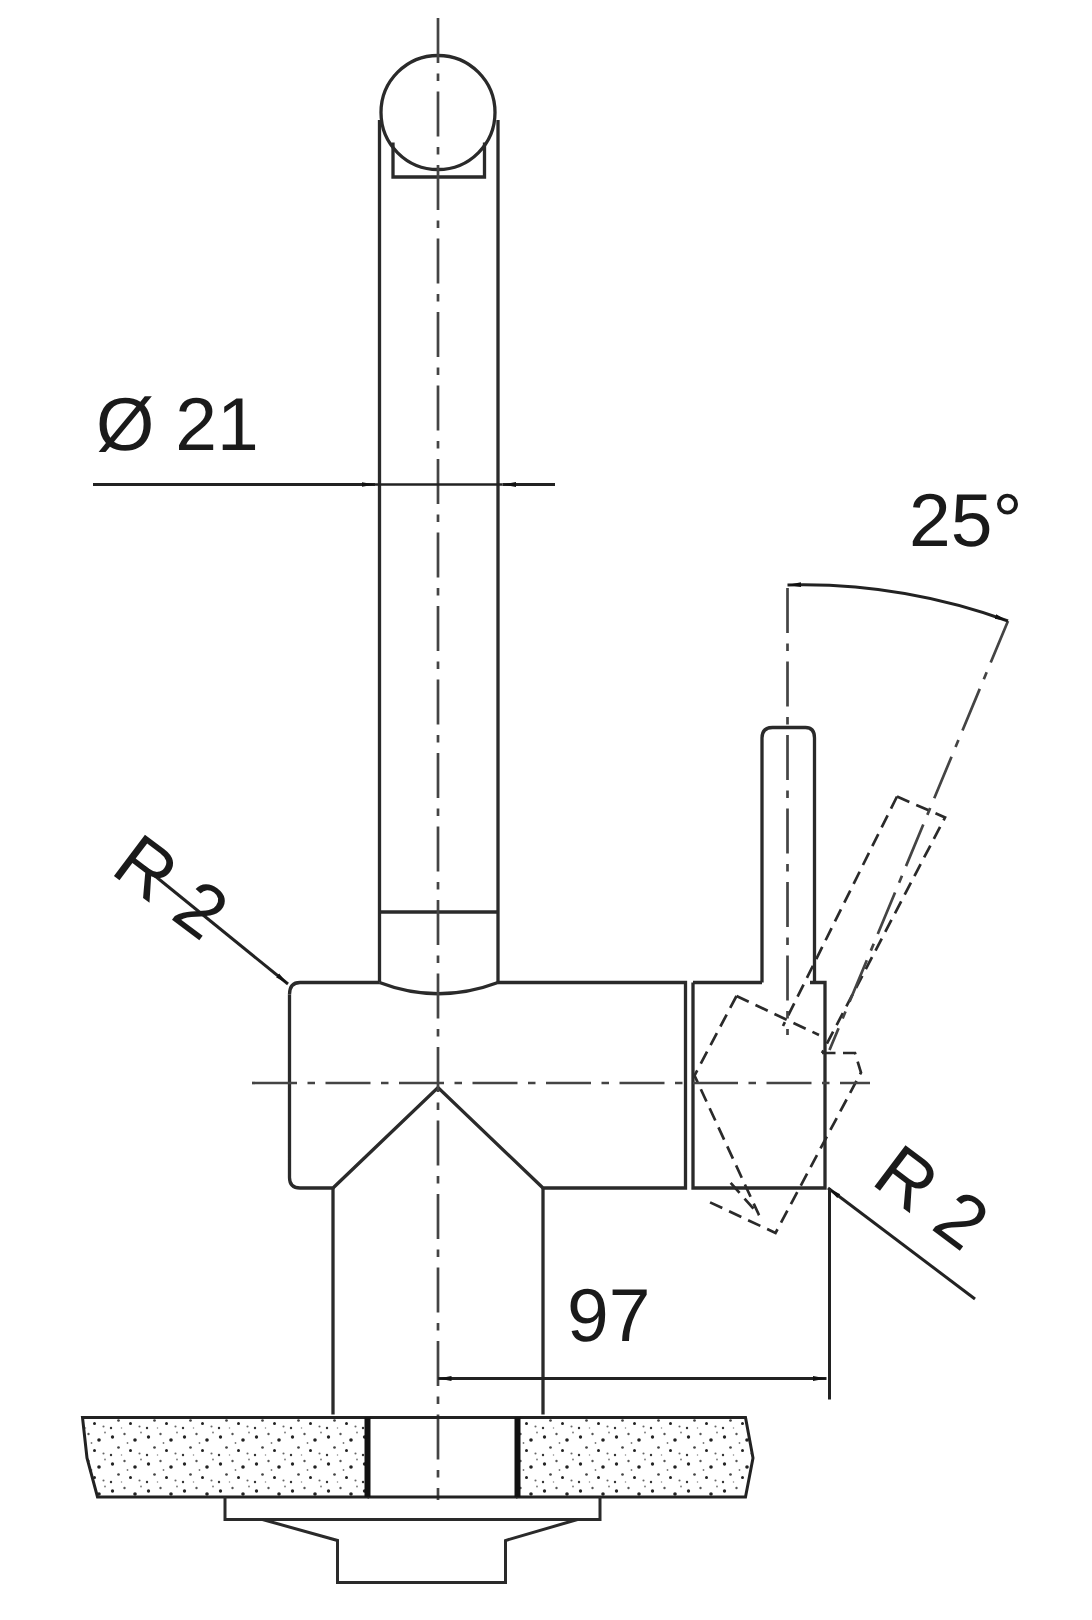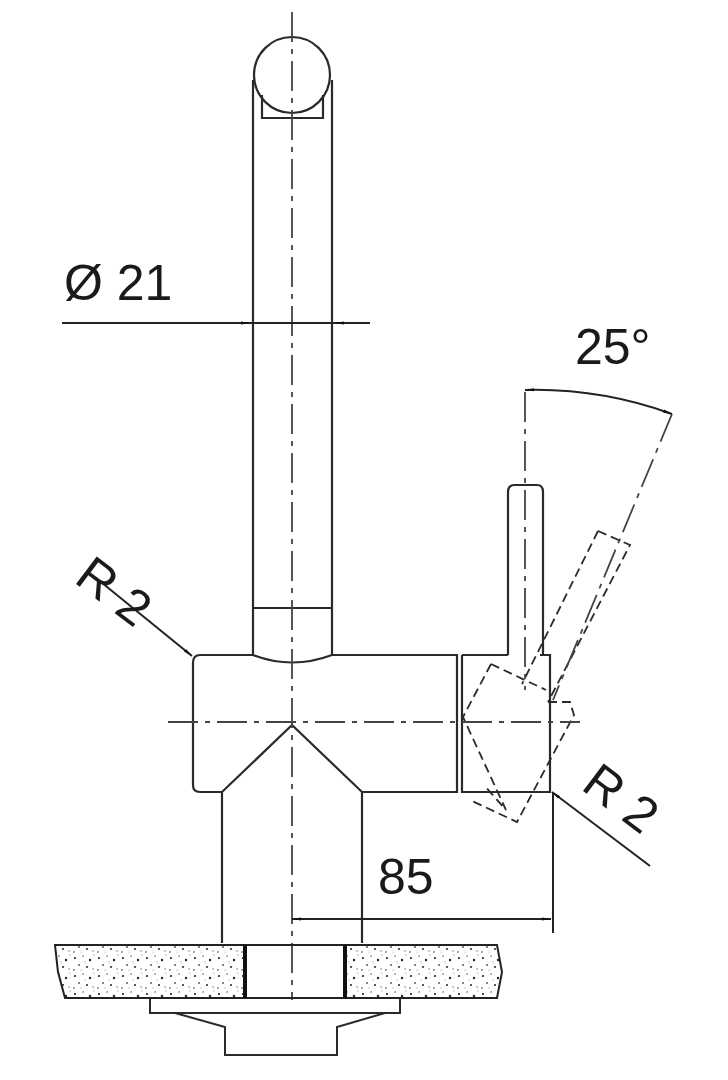--- a/index.html
+++ b/index.html
@@ -106,16 +106,16 @@
     <line x1="650" y1="866" x2="552" y2="792" marker-end="url(#arr)"></line>
   </g>
 
   <g stroke="#222" stroke-width="2" fill="none">
     <line x1="553" y1="792" x2="553" y2="933"></line>
     <line x1="292" y1="919" x2="551" y2="919" marker-start="url(#arr)" marker-end="url(#arr)"></line>
   </g>
 </svg>
 
 <div class="lbl" style="left:64px; top:258px;">Ø 21</div>
-<div class="lbl" style="left:575px; top:322px;text-align:center;">25°</div>
+<div class="lbl" style="left:606px; top:322px;text-align:center;">25°</div>
 <div class="lbl" style="left:98px; top:548px; transform:rotate(37deg); transform-origin:left top;">R 2</div>
 <div class="lbl" style="left:605px; top:755px; transform:rotate(37deg); transform-origin:left top;">R 2</div>
-<div class="lbl" style="left:378px; top:852px;">85</div>
+<div class="lbl" style="left:378px; top:852px;">97</div>
 
 </body></html>

